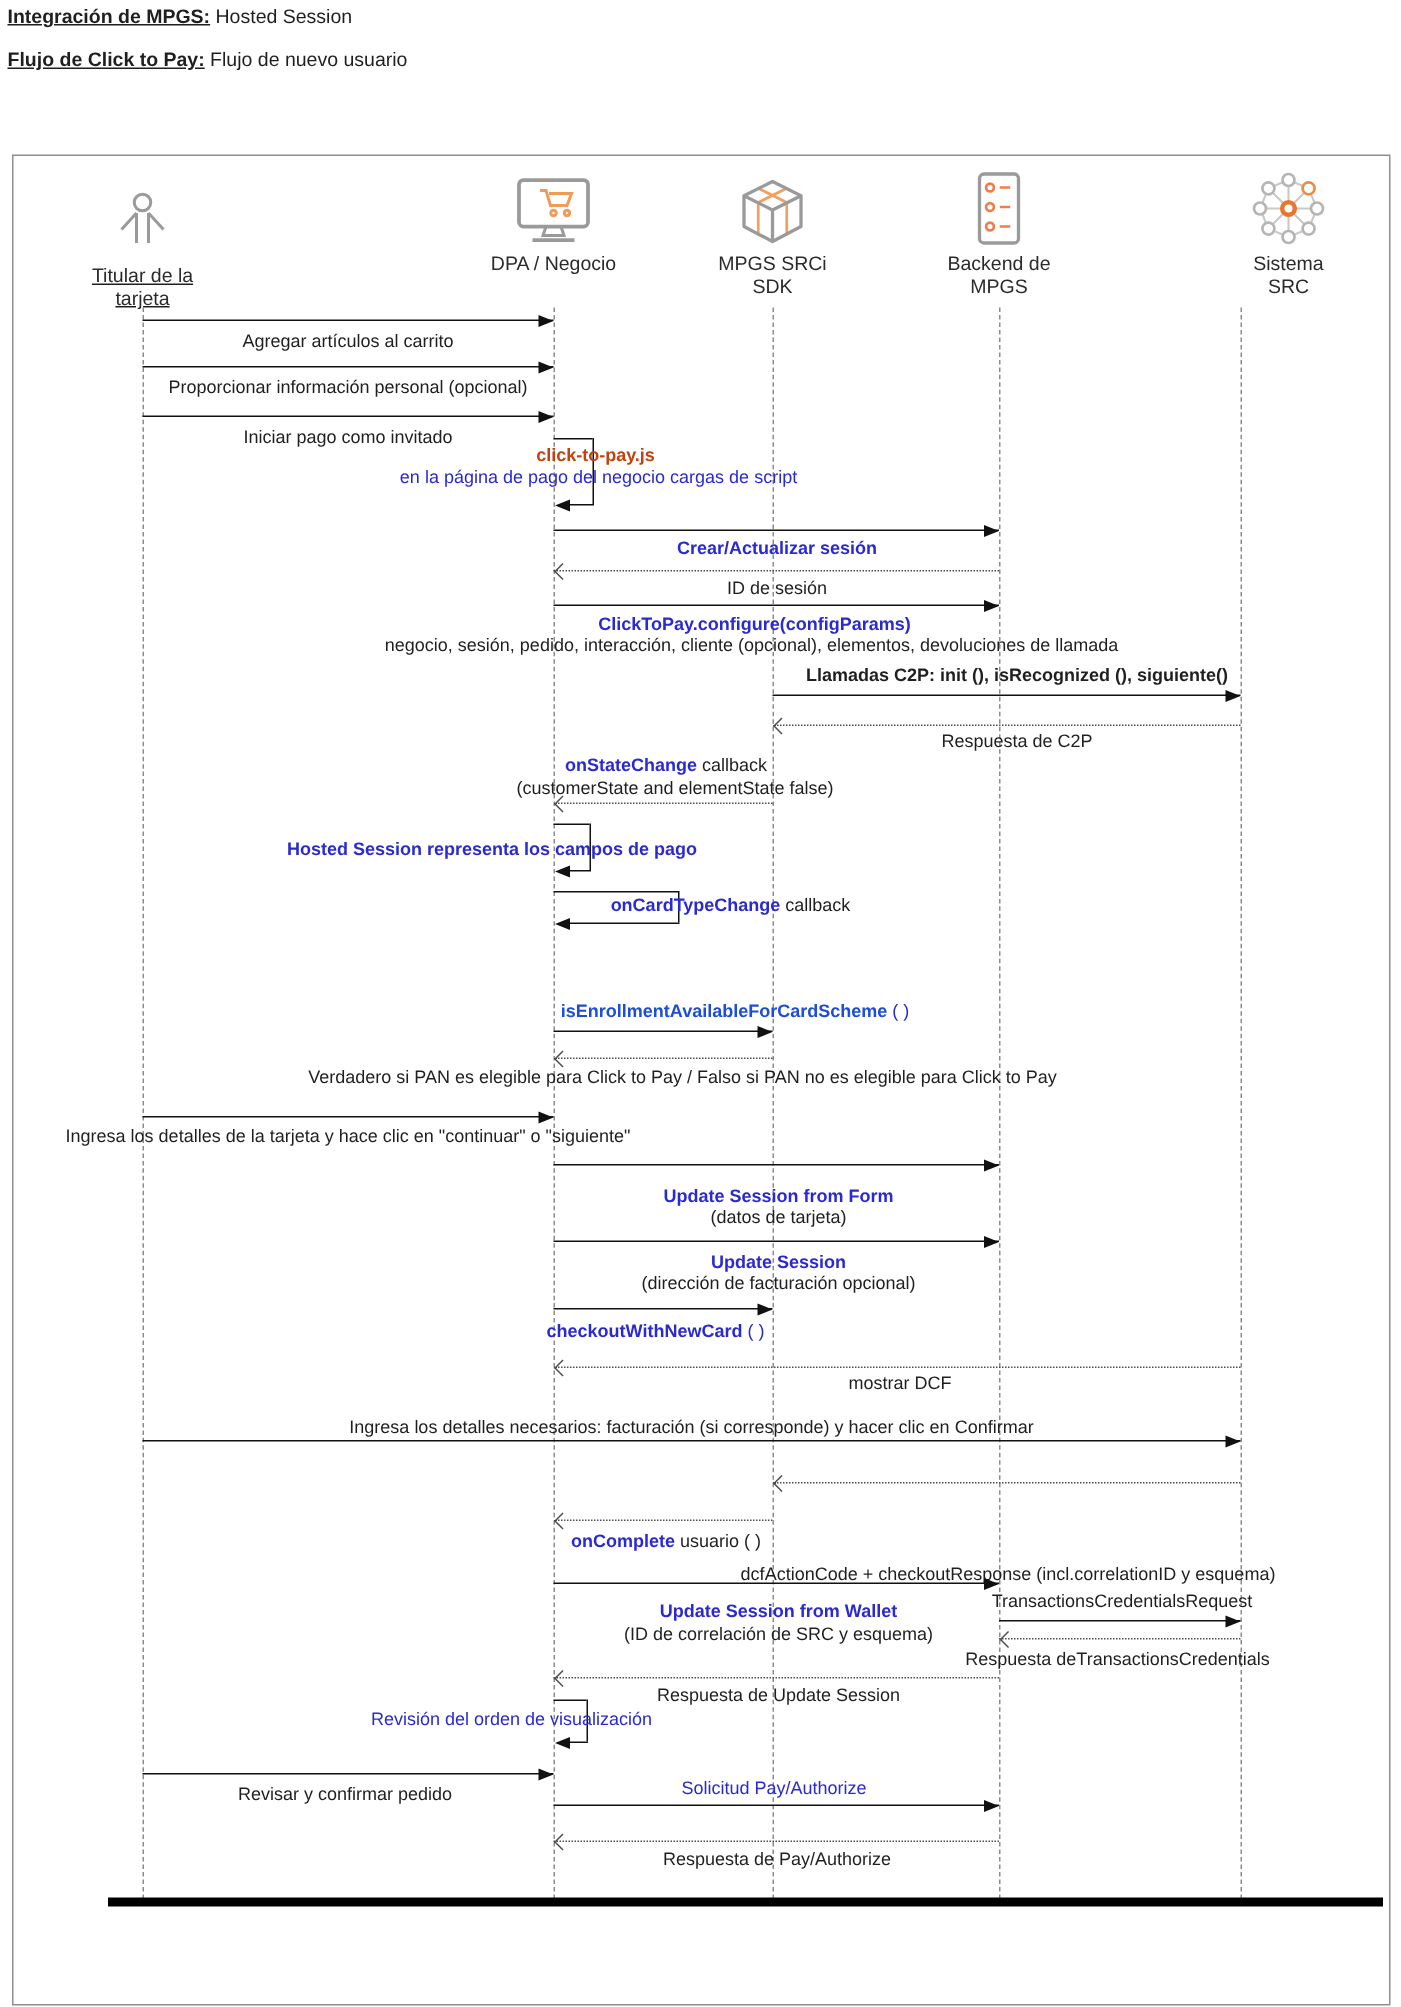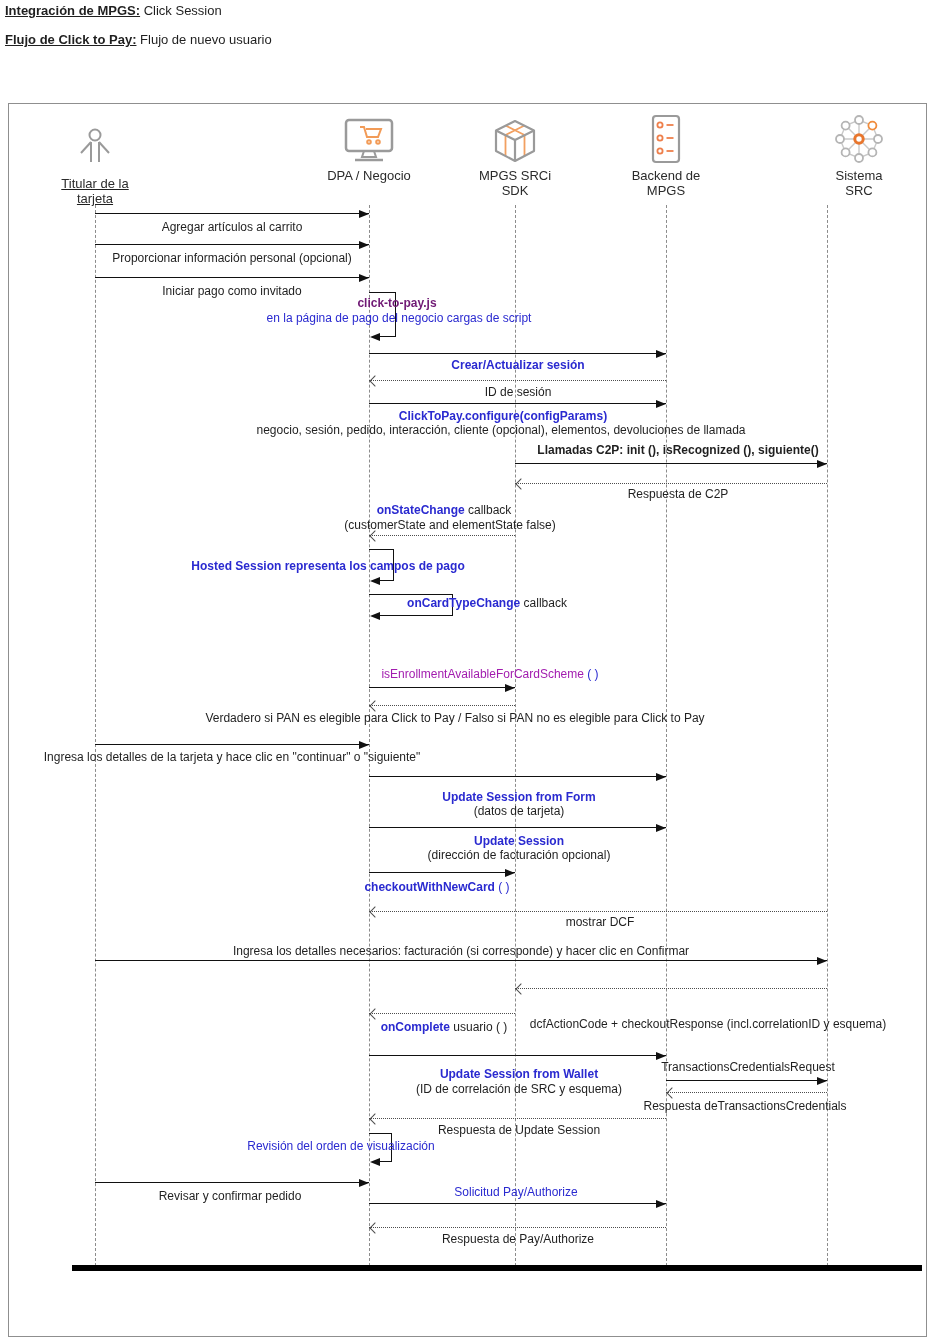--- a/index.html
+++ b/index.html
@@ -24,21 +24,21 @@
   .oh-l{position:absolute;width:7px;height:7px;border-left:1px solid #4d4d4d;
         border-bottom:1px solid #4d4d4d;transform:rotate(45deg);}
   .lbl{position:absolute;transform:translateX(-50%);white-space:nowrap;
        font-size:12px;line-height:13px;color:#1f1f1f;}
   #endbar{position:absolute;left:72px;top:1265px;width:850px;height:6px;background:#000;}
 </style>
 </head>
 <body>
 
 <div class="hdr" id="hdr1">
-  <span class="strong">Integración de MPGS:</span><span> Click Session</span>
+  <span class="strong">Integración de MPGS:</span><span> Hosted Session</span>
 </div>
 <div class="hdr" id="hdr2">
   <span class="strong">Flujo de Click to Pay:</span><span> Flujo de nuevo usuario</span>
 </div>
 
 <div id="frame"></div>
 
 <div class="actor" style="top: 116px; left: 30px; text-decoration: underline;">
   <div class="actor-icon">
     <svg width="34" height="44" viewBox="0 0 34 44">
@@ -134,21 +134,21 @@
     <div class="mline-solid" style="left: 95px; top: 244px; width: 274px;"></div>
     <div class="ah-r" style="left: 359px; top: 240.5px;"></div>
     <div class="lbl" style="left: 232px; top: 252px;"><span>Proporcionar información personal (opcional)</span></div>
     <div class="mline-solid" style="left: 95px; top: 277px; width: 274px;"></div>
     <div class="ah-r" style="left: 359px; top: 273.5px;"></div>
     <div class="lbl" style="left: 232px; top: 285px;"><span>Iniciar pago como invitado</span></div>
     <div class="sl" style="left: 369px; top: 292px; width: 26px; height: 1px;"></div>
     <div class="sl" style="left: 395px; top: 292px; width: 1px; height: 44px;"></div>
     <div class="sl" style="left: 379px; top: 336px; width: 17px; height: 1px;"></div>
     <div class="ah-l" style="left: 370px; top: 332.5px;"></div>
-    <div class="lbl" style="left: 397px; top: 297px;"><span style="color: #701a75; font-weight: bold;">click-to-pay.js</span></div>
+    <div class="lbl" style="left: 397px; top: 297px;"><span style="color: #c2410c; font-weight: bold;">click-to-pay.js</span></div>
     <div class="lbl" style="left: 399px; top: 312px;"><span style="color: rgb(42, 42, 208);">en la página de pago del negocio cargas de script</span></div>
     <div class="mline-solid" style="left: 369px; top: 353px; width: 297px;"></div>
     <div class="ah-r" style="left: 656px; top: 349.5px;"></div>
     <div class="lbl" style="left: 518px; top: 359px;"><span style="color: rgb(42, 42, 208); font-weight: bold;">Crear/Actualizar sesión</span></div>
     <div class="mline-dotted" style="left: 369px; top: 380px; width: 297px;"></div>
     <div class="oh-l" style="left: 371px; top: 377px;"></div>
     <div class="lbl" style="left: 518px; top: 386px;"><span>ID de sesión</span></div>
     <div class="mline-solid" style="left: 369px; top: 403px; width: 297px;"></div>
     <div class="ah-r" style="left: 656px; top: 399.5px;"></div>
     <div class="lbl" style="left: 503px; top: 410px;"><span style="color: rgb(42, 42, 208); font-weight: bold;">ClickToPay.configure(configParams)</span></div>
@@ -168,21 +168,21 @@
     <div class="sl" style="left: 379px; top: 580px; width: 15px; height: 1px;"></div>
     <div class="ah-l" style="left: 370px; top: 576.5px;"></div>
     <div class="lbl" style="left: 328px; top: 560px;"><span style="color: rgb(42, 42, 208); font-weight: bold;">Hosted Session representa los campos de pago</span></div>
     <div class="sl" style="left: 369px; top: 594px; width: 83px; height: 1px;"></div>
     <div class="sl" style="left: 452px; top: 594px; width: 1px; height: 21px;"></div>
     <div class="sl" style="left: 379px; top: 615px; width: 74px; height: 1px;"></div>
     <div class="ah-l" style="left: 370px; top: 611.5px;"></div>
     <div class="lbl" style="left: 487px; top: 597px;"><span style="color: rgb(42, 42, 208); font-weight: bold;">onCardTypeChange </span><span>callback</span></div>
     <div class="mline-solid" style="left: 369px; top: 687px; width: 146px;"></div>
     <div class="ah-r" style="left: 505px; top: 683.5px;"></div>
-    <div class="lbl" style="left: 490px; top: 668px;"><span style="color: #a21caf; font-weight: normal;">isEnrollmentAvailableForCardScheme</span><span style="color: rgb(42, 42, 208);"> ( )</span></div>
+    <div class="lbl" style="left: 490px; top: 668px;"><span style="color: #1d4ed8; font-weight: bold;">isEnrollmentAvailableForCardScheme</span><span style="color: rgb(42, 42, 208);"> ( )</span></div>
     <div class="mline-dotted" style="left: 369px; top: 705px; width: 146px;"></div>
     <div class="oh-l" style="left: 371px; top: 702px;"></div>
     <div class="lbl" style="left: 455px; top: 712px;"><span>Verdadero si PAN es elegible para Click to Pay / Falso si PAN no es elegible para Click to Pay</span></div>
     <div class="mline-solid" style="left: 95px; top: 744px; width: 274px;"></div>
     <div class="ah-r" style="left: 359px; top: 740.5px;"></div>
     <div class="lbl" style="left: 232px; top: 751px;"><span>Ingresa los detalles de la tarjeta y hace clic en "continuar" o "siguiente"</span></div>
     <div class="mline-solid" style="left: 369px; top: 776px; width: 297px;"></div>
     <div class="ah-r" style="left: 656px; top: 772.5px;"></div>
     <div class="lbl" style="left: 519px; top: 791px;"><span style="color: rgb(42, 42, 208); font-weight: bold;">Update Session from Form</span></div>
     <div class="lbl" style="left: 519px; top: 805px;"><span>(datos de tarjeta)</span></div>
@@ -194,21 +194,21 @@
     <div class="ah-r" style="left: 505px; top: 868.5px;"></div>
     <div class="lbl" style="left: 437px; top: 881px;"><span style="color: rgb(42, 42, 208); font-weight: bold;">checkoutWithNewCard</span><span style="color: rgb(42, 42, 208);"> ( )</span></div>
     <div class="mline-dotted" style="left: 369px; top: 911px; width: 458px;"></div>
     <div class="oh-l" style="left: 371px; top: 908px;"></div>
     <div class="lbl" style="left: 600px; top: 916px; text-align: center;"><span>mostrar DCF</span></div>
     <div class="mline-solid" style="left: 95px; top: 960px; width: 732px;"></div>
     <div class="ah-r" style="left: 817px; top: 956.5px;"></div>
     <div class="lbl" style="left: 461px; top: 945px;"><span>Ingresa los detalles necesarios: facturación (si corresponde) y hacer clic en Confirmar</span></div>
     <div class="mline-dotted" style="left: 515px; top: 988px; width: 312px;"></div>
     <div class="oh-l" style="left: 517px; top: 985px;"></div>
-    <div class="lbl" style="left: 672px; top: 1018px; margin-left: 36px;"><span>dcfActionCode + checkoutResponse (incl.correlationID y esquema)</span></div>
+    <div class="lbl" style="left: 672px; top: 1043px;"><span>dcfActionCode + checkoutResponse (incl.correlationID y esquema)</span></div>
     <div class="mline-dotted" style="left: 369px; top: 1013px; width: 146px;"></div>
     <div class="oh-l" style="left: 371px; top: 1010px;"></div>
     <div class="lbl" style="left: 444px; top: 1021px;"><span style="color: rgb(42, 42, 208); font-weight: bold;">onComplete </span><span>usuario ( )</span></div>
     <div class="mline-solid" style="left: 369px; top: 1055px; width: 297px;"></div>
     <div class="ah-r" style="left: 656px; top: 1051.5px;"></div>
     <div class="lbl" style="left: 519px; top: 1068px;"><span style="color: rgb(42, 42, 208); font-weight: bold;">Update Session from Wallet</span></div>
     <div class="lbl" style="left: 519px; top: 1083px;"><span>(ID de correlación de SRC y esquema)</span></div>
     <div class="mline-solid" style="left: 666px; top: 1080px; width: 161px;"></div>
     <div class="ah-r" style="left: 817px; top: 1076.5px;"></div>
     <div class="lbl" style="left: 748px; top: 1061px;"><span>TransactionsCredentialsRequest</span></div>

